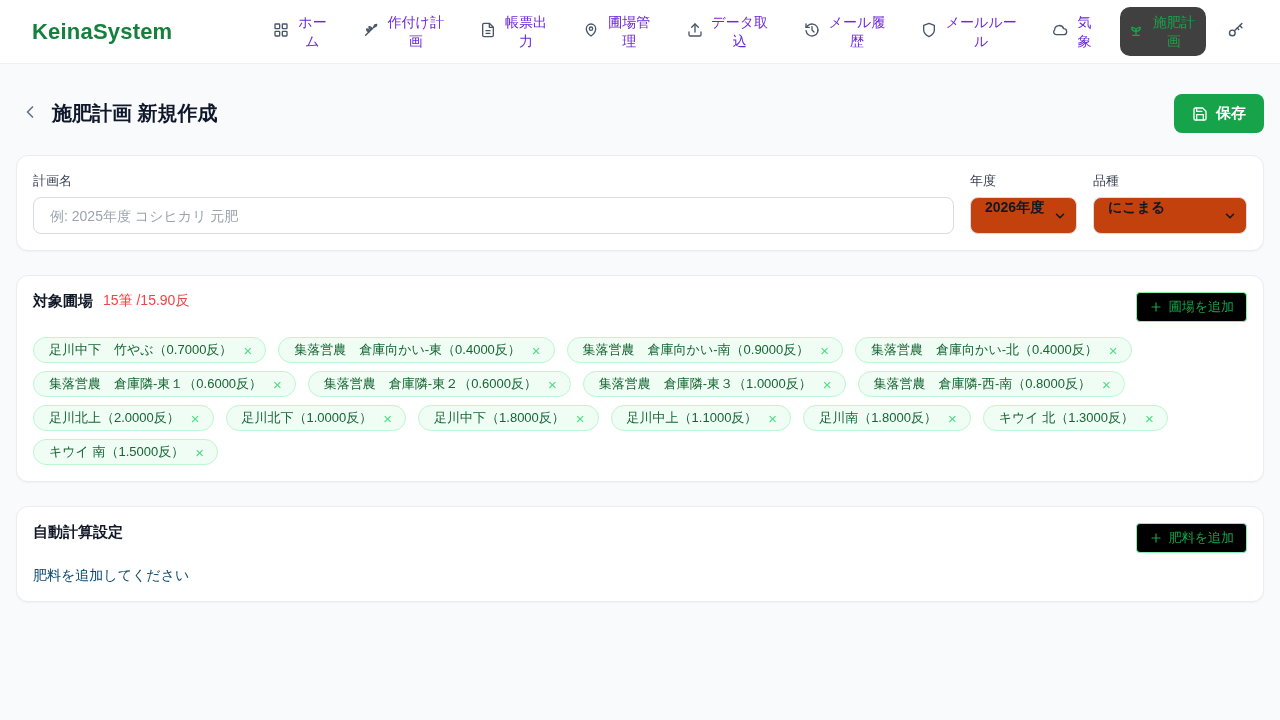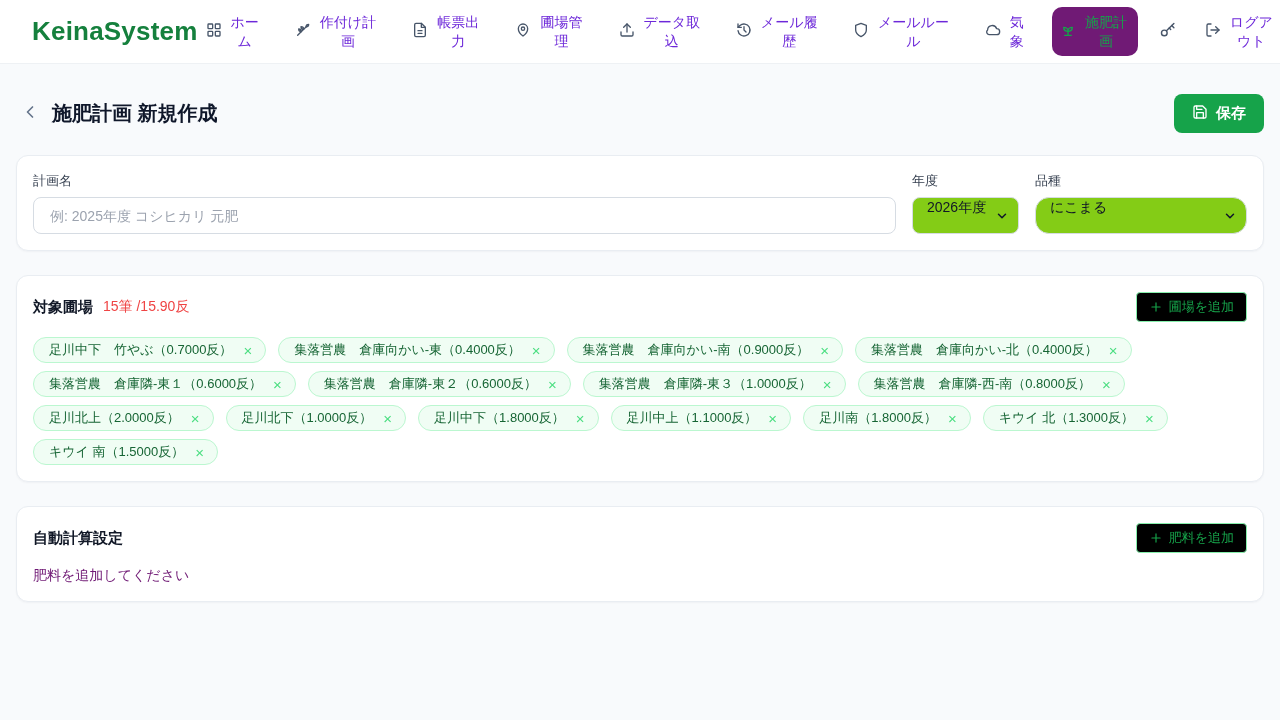--- a/index.html
+++ b/index.html
@@ -6,43 +6,43 @@
   html,body { width:1280px; height:720px; overflow:hidden; }
   body {
     font-family:"Liberation Sans","DejaVu Sans",sans-serif;
     background:#f8fafc; color:#1f2937; font-size:14px;
   }
   
   .header {
     height:64px; background:#ffffff; border-bottom:1px solid #eef1f4;
     display:flex; align-items:center; padding:0 32px;
   }
-  .brand { font-size:26px; font-weight:700; color:#15803d; letter-spacing:.2px; flex:none; cursor:pointer; }
+  .brand { font-size:22px; font-weight:700; color:#15803d; letter-spacing:.2px; flex:none; cursor:pointer; }
   .nav { margin-left:auto; display:flex; align-items:center; gap:17px; }
   .nav-item {
     display:flex; align-items:center; gap:6px; color:#6d28d9; cursor:pointer;
     padding:6px 8px; border-radius:10px; flex:none;
   }
   .nav-item svg { stroke:#475569; flex:none; }
   .nav-label {
     display:inline-block; font-size:14px; line-height:1.3; text-align:center;
     word-break:break-all; line-break:anywhere;
   }
-  .nav-item.active { background:#701a75; color:#16a34a; }
+  .nav-item.active { background:#404040; color:#16a34a; }
   .nav-item.active svg { stroke:#16a34a; }
   .w1 .nav-label{width:1.45em}.w2 .nav-label{width:2.45em}.w3 .nav-label{width:3.45em}
   .w4 .nav-label{width:4.45em}.w5 .nav-label{width:5.45em}
   .nav-item.icon-only { padding:6px 4px; }
   
   .title-row { display:flex; align-items:center; padding:30px 16px 22px 16px; }
   .back-btn { width:28px; height:28px; display:flex; align-items:center; justify-content:center;
     cursor:pointer; border-radius:6px; color:#64748b; flex:none; }
   .page-title { font-size:20px; font-weight:700; color:#0f172a; margin-left:8px; }
   .save-btn {
-    margin-left:auto; display:flex; gap:8px;
+    margin-left:auto; display:flex; align-items:center; gap:8px;
     background:#16a34a; color:#ffffff; border:none; border-radius:8px;
     padding:10px 18px; font-size:15px; font-weight:600; cursor:pointer;
     font-family:inherit;
   }
   .save-btn svg { stroke:#ffffff; }
   
   .content { padding:0 16px; }
   .card {
     background:#ffffff; border:1px solid #e9edf2; border-radius:12px;
     box-shadow:0 1px 2px rgba(16,24,40,.04); padding:16px; margin-bottom:24px;
@@ -51,28 +51,28 @@
   .field-group { display:flex; flex-direction:column; }
   .field-group.grow { flex:1; }
   .field-label { font-size:13px; font-weight:500; color:#374151; margin-bottom:7px; }
   .text-input {
     height:37px; border:1px solid #d6dce3; border-radius:8px; padding:0 16px;
     font-size:14px; font-family:inherit; color:#c2410c; background:#fff; outline:none;
   }
   .text-input::placeholder { color:#9ca3af; }
   .select {
     position:relative; height:37px; border:1px solid #d6dce3; border-radius:8px;
-    background:#84cc16; display:flex; align-items:center; padding:0 30px 16px 14px;
-    font-size:14px; color:#111827; cursor:pointer;
+    background:#c2410c; display:flex; align-items:center; padding:0 30px 16px 14px;
+    font-size:14px; color:#111827; cursor:pointer;font-weight:bold;
   }
   .select .chev { position:absolute; right:9px; top:50%; transform:translateY(-50%); display:flex; }
   .select-year { width:107px; }
-  .select-variety { width:212px;border-radius:14px; }
-  
-  .section-head { display:flex; align-items:center; }
+  .select-variety { width:154px; }
+  
+  .section-head { display:flex; }
   .section-title { font-size:15px; font-weight:700; color:#111827; }
   .section-summary { font-size:14px; color:#ef4444; margin-left:10px; }
   .add-btn {
     margin-left:auto; display:flex; align-items:center; gap:6px;
     background:#000000; border:1px solid #86efac; color:#16a34a;
     border-radius:4px; padding:5px 12px; font-size:13px; cursor:pointer;
     font-family:inherit;
   }
   .add-btn svg { stroke:#16a34a; }
   
@@ -80,21 +80,21 @@
   .tag {
     display:inline-flex; align-items:center; gap:9px;
     background:#f0fdf4; border:1px solid #bbf7d0; border-radius:9999px;
     padding:3px 11px 3px 15px; font-size:13px; color:#166534; min-height:26px;
   }
   .tag-remove {
     background:none; border:none; color:#4ade80; font-size:15px; line-height:1;
     cursor:pointer; padding:0 2px; font-family:inherit;
   }
   
-  .empty-text { margin-top:14px; font-size:14px; color:#701a75; }
+  .empty-text { margin-top:14px; font-size:14px; color:#0c4a6e; }
 </style>
 </head>
 <body>
 
 <div class="header">
   <div class="brand">KeinaSystem</div>
   <div class="nav">
 
     <div class="nav-item w2">
       <span><svg width="16" height="16" viewBox="0 0 24 24" fill="none" stroke-width="2" stroke-linecap="round" stroke-linejoin="round" stroke="currentColor">
@@ -177,28 +177,20 @@
 
     <div class="nav-item icon-only">
       <span><svg width="17" height="17" viewBox="0 0 24 24" fill="none" stroke-width="2" stroke-linecap="round" stroke-linejoin="round" stroke="currentColor">
             <circle cx="7.5" cy="15.5" r="4"></circle>
             <path d="M10.5 12.5 21 2"></path>
             <path d="M18 5l3 3"></path>
             <path d="M14.5 8.5l2 2"></path>
           </svg></span>
     </div>
 
-    <div class="nav-item w3">
-      <span><svg width="16" height="16" viewBox="0 0 24 24" fill="none" stroke-width="2" stroke-linecap="round" stroke-linejoin="round" stroke="currentColor">
-            <path d="M9 21H5a2 2 0 0 1-2-2V5a2 2 0 0 1 2-2h4"></path>
-            <path d="M16 17l5-5-5-5"></path>
-            <path d="M21 12H9"></path>
-          </svg></span>
-      <span class="nav-label">ログアウト</span>
-    </div>
 
   </div>
 </div>
 
 <div class="title-row">
   <div class="back-btn">
     <span><svg width="20" height="20" viewBox="0 0 24 24" fill="none" stroke="currentColor" stroke-width="2" stroke-linecap="round" stroke-linejoin="round">
           <path d="M15 18l-6-6 6-6"></path>
         </svg></span>
   </div>

